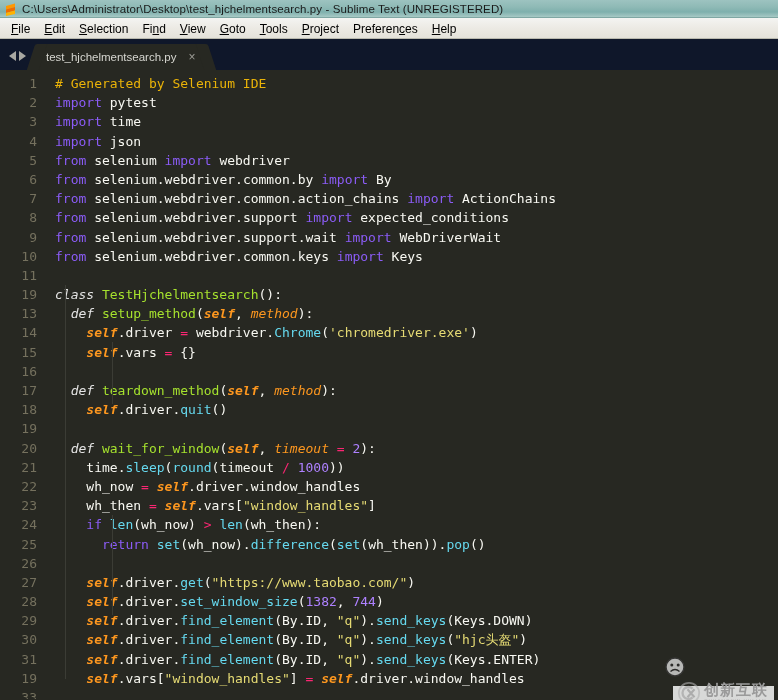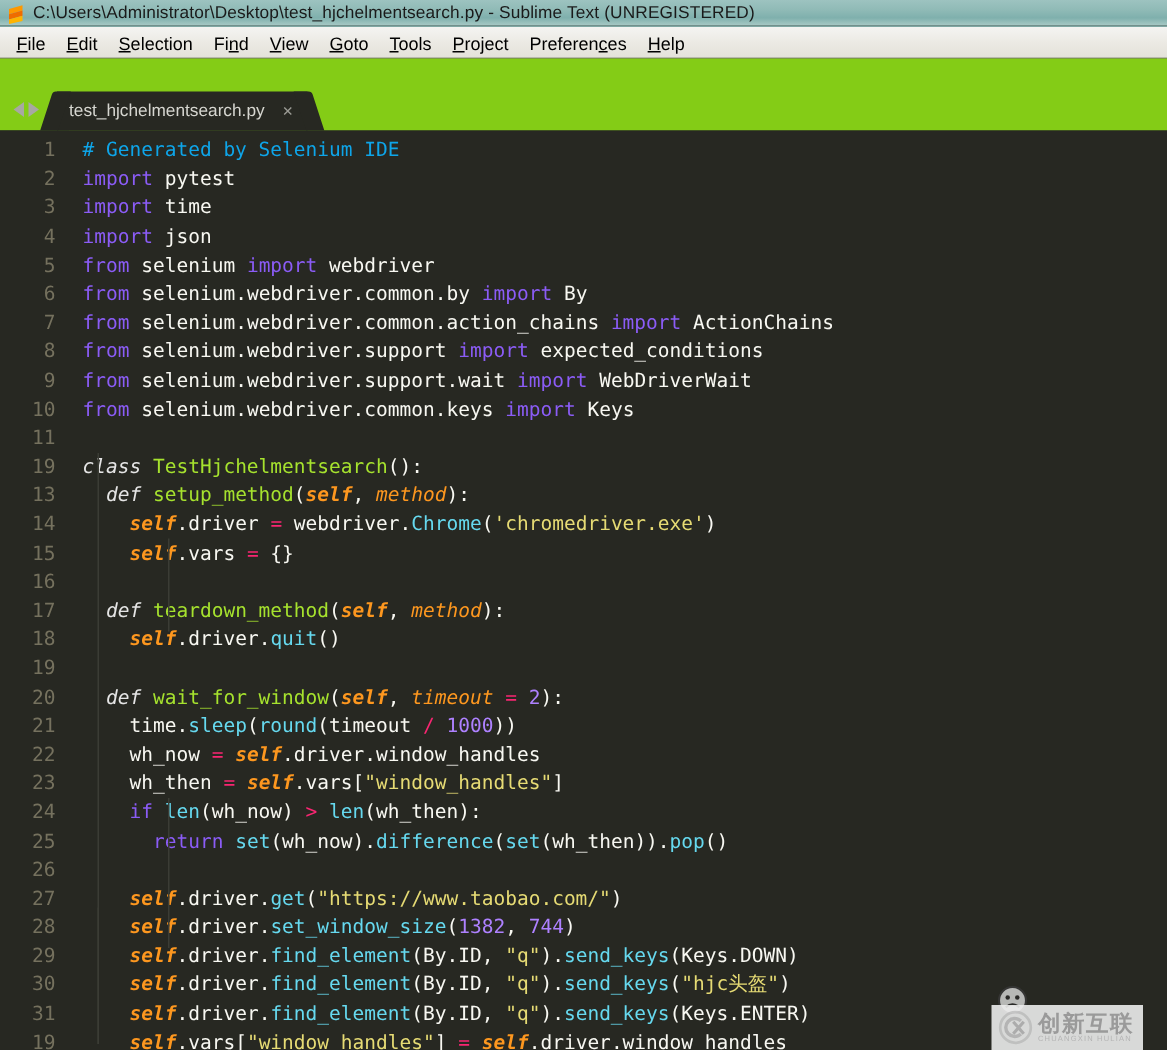--- a/index.html
+++ b/index.html
@@ -58,22 +58,22 @@
     color: #000;
     padding: 2px 7px 2px 7px;
     white-space: nowrap;
     cursor: default;
     line-height: 14px;
   }
   .menu-item .mn { text-decoration: underline; }
 
   
   .tabbar {
-    height: 48px;
-    background: #84cc16;
+    height: 31px;
+    background: #0f172a;
     display: flex;
     align-items: flex-end;
     position: relative;
     box-sizing: border-box;
   }
   .tab-nav {
     display: flex;
     align-items: center;
     gap: 3px;
     padding: 0 8px 9px 9px;
@@ -167,43 +167,43 @@
     padding-left: 9px;
   }
   
   .guide {
     position: absolute;
     width: 1px;
     background: #3b3c35;
   }
 
   
-  .t-com  { color: #0ea5e9; }
+  .t-com  { color: #eab308; }
   .t-kw   { color: #8b5cf6; text-align: center; }
   .t-op   { color: #f92672; }
   .t-str  { color: #e6db74; }
   .t-num  { color: #ae81ff; }
   .t-fn   { color: #66d9ef; }
   .t-cls  { color: #a6e22e; }
   .t-def  { color: #a6e22e; }
   .t-self { color: #fd971f; font-style: italic; font-weight: bold; }
   .t-par  { color: #fd971f; font-style: italic; }
   .t-ital { color: #e5e5e5; font-style: italic; }
   .t-pln  { color: #f8f8f2; }
 
   
   .watermark {
     position: absolute;
-    right: 16px;
+    right: 4px;
     bottom: 0;
     display: flex;
     align-items: center;
     background: rgba(236,236,236,0.90);
     padding: 3px 6px 3px 4px;
-    height: 30px;
+    height: 14px;
     box-sizing: border-box;
     pointer-events: none;
   }
   .wm-logo { width: 24px; height: 24px; flex: 0 0 auto; opacity: .6; }
   .wm-text { margin-left: 3px; line-height: 1; }
   .wm-cn {
     font-family: "DejaVu Sans", sans-serif;
     font-size: 15px;
     font-weight: bold;
     color: #9a9a9a;

